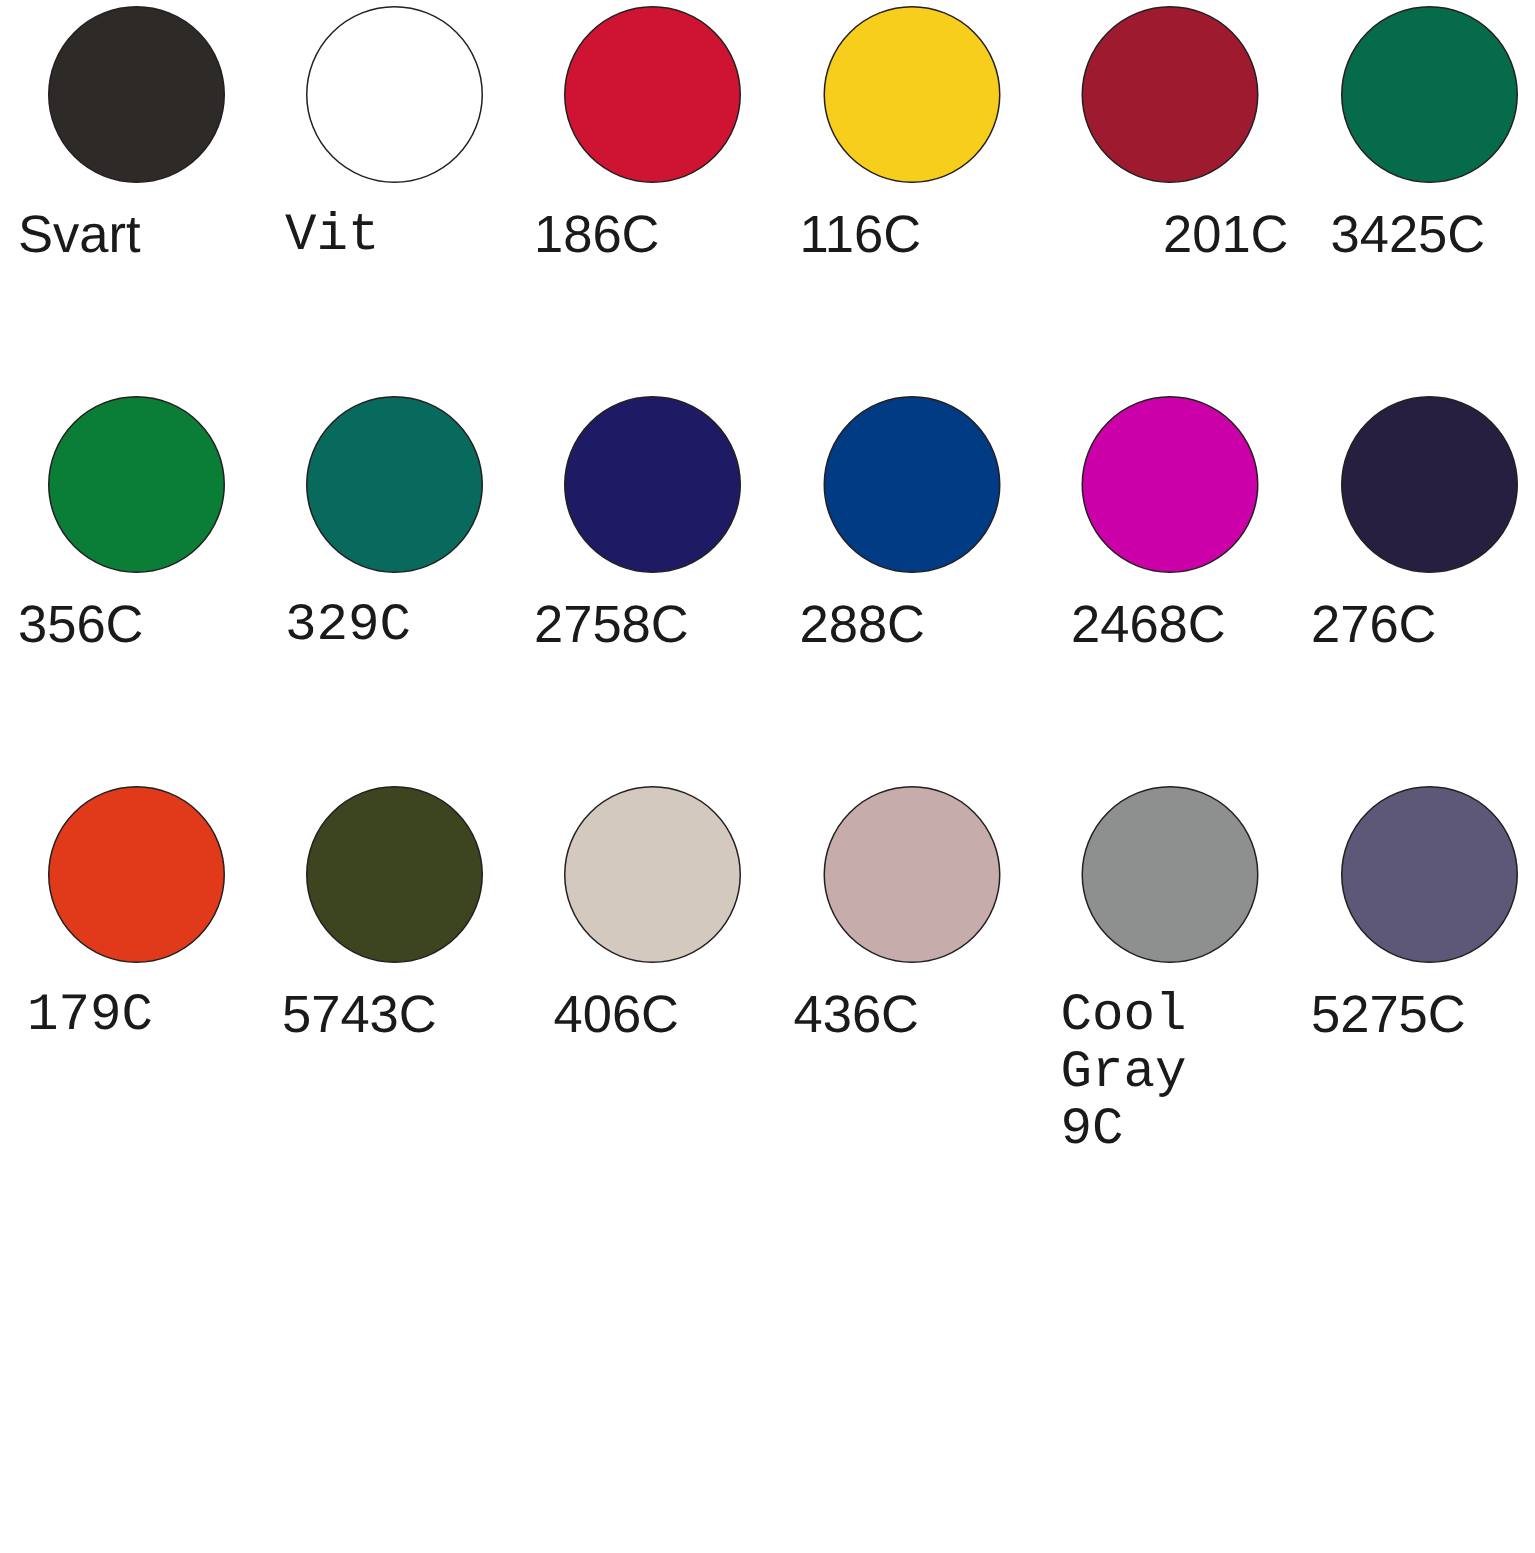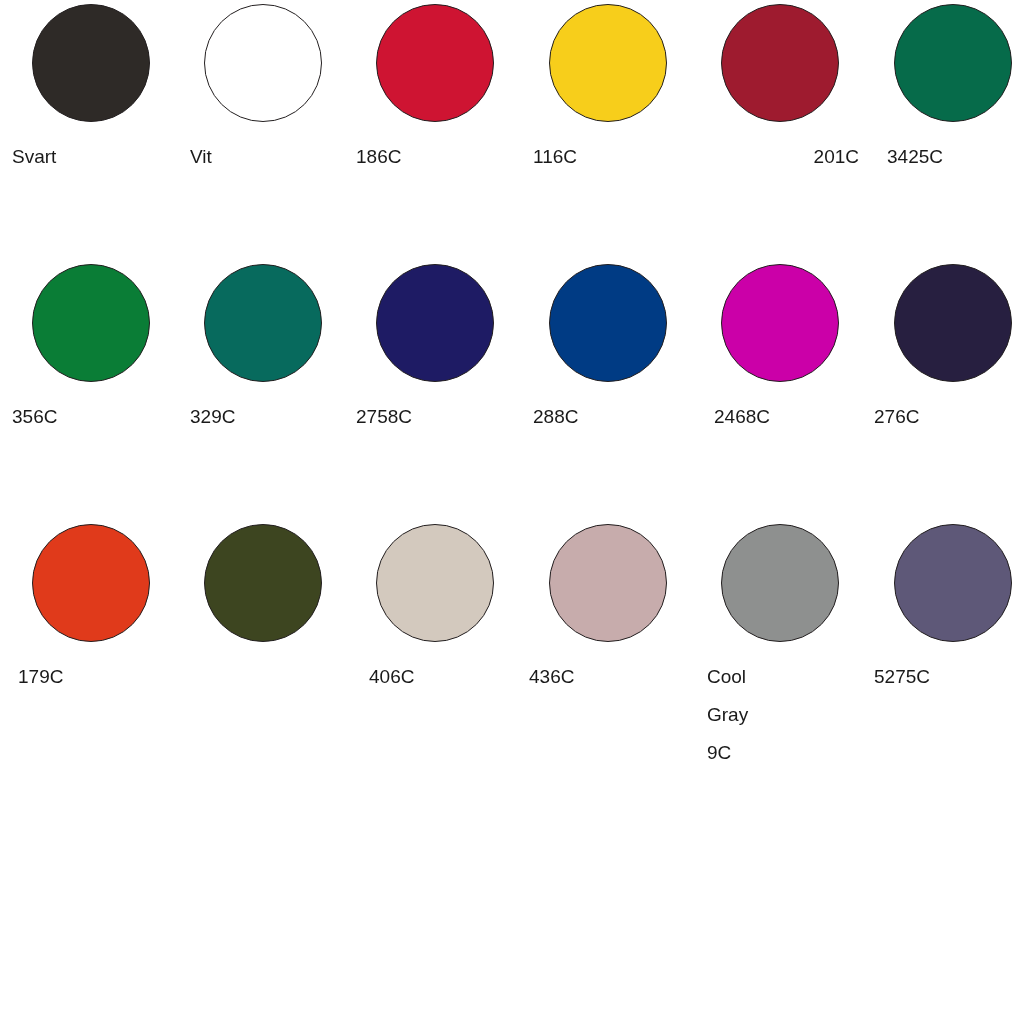--- a/index.html
+++ b/index.html
@@ -41,31 +41,31 @@
     width: 118px;
     height: 118px;
     border-radius: 50%;
     box-sizing: border-box;
     border: 1.3px solid #231f20;
   }
   .swatch-label {
     width: 152px;
     margin-top: 6px;
     padding-left: 8px;
-    font-size: 19px;
+    font-size: 35px;
     line-height: 38px;
     color: #1a1a1a;
     letter-spacing: 0px;
     text-align: left;
     word-break: break-word;
     white-space: pre-line;
   }
   
   .swatch-cell.col-0 .swatch-label { padding-left: 6px; }
-  .swatch-cell.col-1 .swatch-label { padding-left: 12px; }
+  .swatch-cell.col-1 .swatch-label { padding-left: 12px; font-family: Liberation Mono, monospace; }
   .swatch-cell.col-2 .swatch-label { padding-left: 6px; }
   .swatch-cell.col-3 .swatch-label { padding-left: 10px; }
   .swatch-cell.col-4 .swatch-label { padding-left: 12px; text-align: right; }
   .swatch-cell.col-5 .swatch-label { padding-left: 4px; margin-left: 15px; }
 </style>
 </head>
 <body>
 
 <div id="swatch-grid">
     <div class="swatch-cell col-0">
@@ -143,20 +143,21 @@
     <div class="swatch-cell col-1">
       <div class="swatch-dot-wrap">
         <div class="swatch-dot" title="179C" style="background: rgb(224, 58, 27);"></div>
       </div>
       <div class="swatch-label">179C</div>
     </div>
     <div class="swatch-cell col-3">
       <div class="swatch-dot-wrap">
         <div class="swatch-dot" title="5743C" style="background: rgb(61, 69, 32);"></div>
       </div>
+      <div class="swatch-label">5743C</div>
     </div>
     <div class="swatch-cell col-5">
       <div class="swatch-dot-wrap">
         <div class="swatch-dot" title="406C" style="background: rgb(211, 201, 190);"></div>
       </div>
       <div class="swatch-label">406C</div>
     </div>
     <div class="swatch-cell col-0">
       <div class="swatch-dot-wrap">
         <div class="swatch-dot" title="436C" style="background: rgb(199, 172, 172);"></div>

